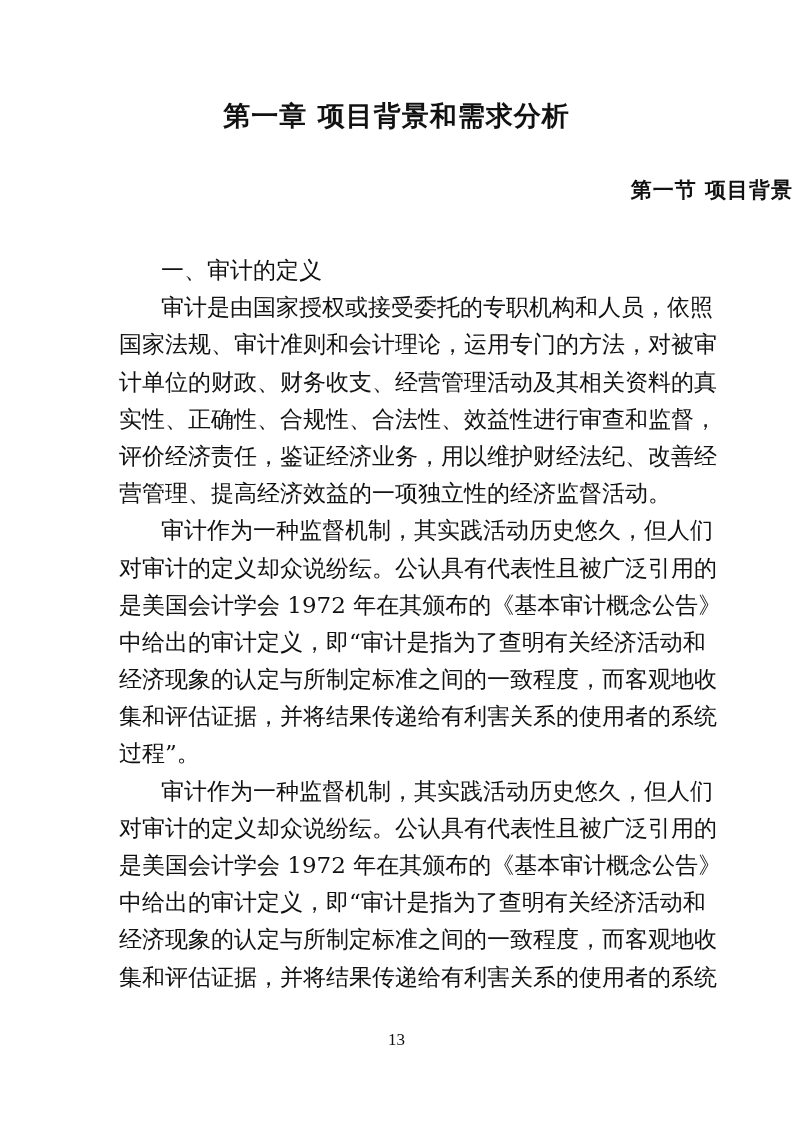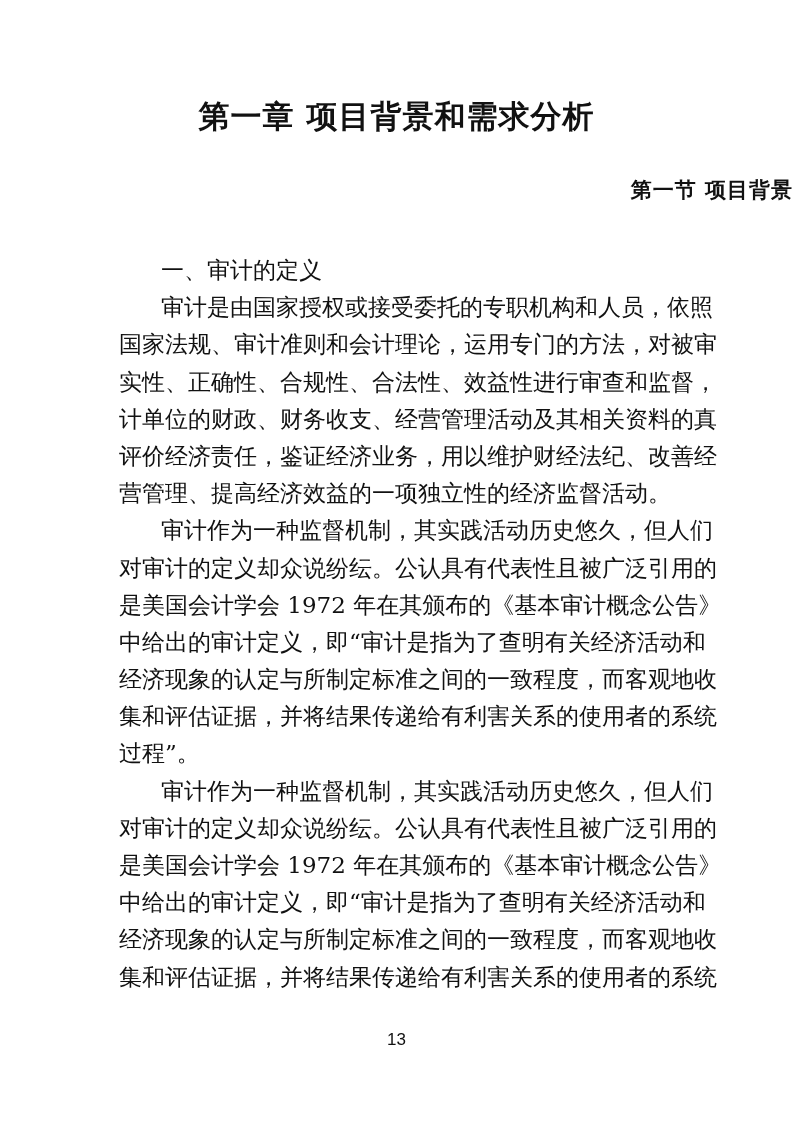--- a/index.html
+++ b/index.html
@@ -5,55 +5,55 @@
     html, body { margin: 0; padding: 0; background: #ffffff; }
     body {
       width: 793px; height: 1122px; position: relative; overflow: hidden;
       font-family: "DejaVu Serif", "Liberation Serif", serif;
       color: #111111;
     }
     .page { position: absolute; left: 0; top: 0; width: 793px; height: 1122px; background: #fff; }
     .chapter-title {
       position: absolute; left: 0; right: 0; top: 96px;
       text-align: center; font-family: "DejaVu Sans", "Liberation Sans", sans-serif;
-      font-weight: bold; font-size: 31px; letter-spacing: 1px; line-height: 40px;
+      font-weight: bold; font-size: 27px; letter-spacing: 1px; line-height: 40px;
     }
     .section-title {
       position: absolute; left: 0; right: 0; top: 172px;
       text-align: right; font-family: "DejaVu Sans", "Liberation Sans", sans-serif;
       font-weight: bold; font-size: 21px; line-height: 36px; letter-spacing: 1px;
     }
     .body-text {
       position: absolute; left: 119px; width: 558px; top: 252px;
       font-size: 23px; line-height: 37.2px;
     }
     .line { height: 37.2px; white-space: nowrap; text-align: justify; text-align-last: justify; }
     .line.indent { padding-left: 42px; }
     .line.last { text-align-last: left; }
     .heading-line { text-align-last: left; padding-left: 42px; }
     .page-number {
       position: absolute; left: 0; right: 0; top: 1030px; text-align: center;
-      font-family: Liberation Sans, sans-serif; font-size: 17px;
+      font-family: Liberation Serif, serif; font-size: 17px;
     }
   </style>
 </head>
 <body>
 
 <div class="page">
   <div class="chapter-title">第一章  项目背景和需求分析</div>
   <div class="section-title">第一节  项目背景</div>
 
   <div class="body-text">
     <div class="line heading-line">一、审计的定义</div>
 
     <div>
       <div class="line indent">审计是由国家授权或接受委托的专职机构和人员，依照</div>
       <div class="line">国家法规、审计准则和会计理论，运用专门的方法，对被审</div>
+      <div class="line">计单位的财政、财务收支、经营管理活动及其相关资料的真</div>
       <div class="line">实性、正确性、合规性、合法性、效益性进行审查和监督，</div>
-      <div class="line">计单位的财政、财务收支、经营管理活动及其相关资料的真</div>
       <div class="line">评价经济责任，鉴证经济业务，用以维护财经法纪、改善经</div>
       <div class="line last">营管理、提高经济效益的一项独立性的经济监督活动。</div>
     </div>
 
     <div>
       <div class="line indent">审计作为一种监督机制，其实践活动历史悠久，但人们</div>
       <div class="line">对审计的定义却众说纷纭。公认具有代表性且被广泛引用的</div>
       <div class="line">是美国会计学会 1972 年在其颁布的《基本审计概念公告》</div>
       <div class="line">中给出的审计定义，即“审计是指为了查明有关经济活动和</div>
       <div class="line">经济现象的认定与所制定标准之间的一致程度，而客观地收</div>

